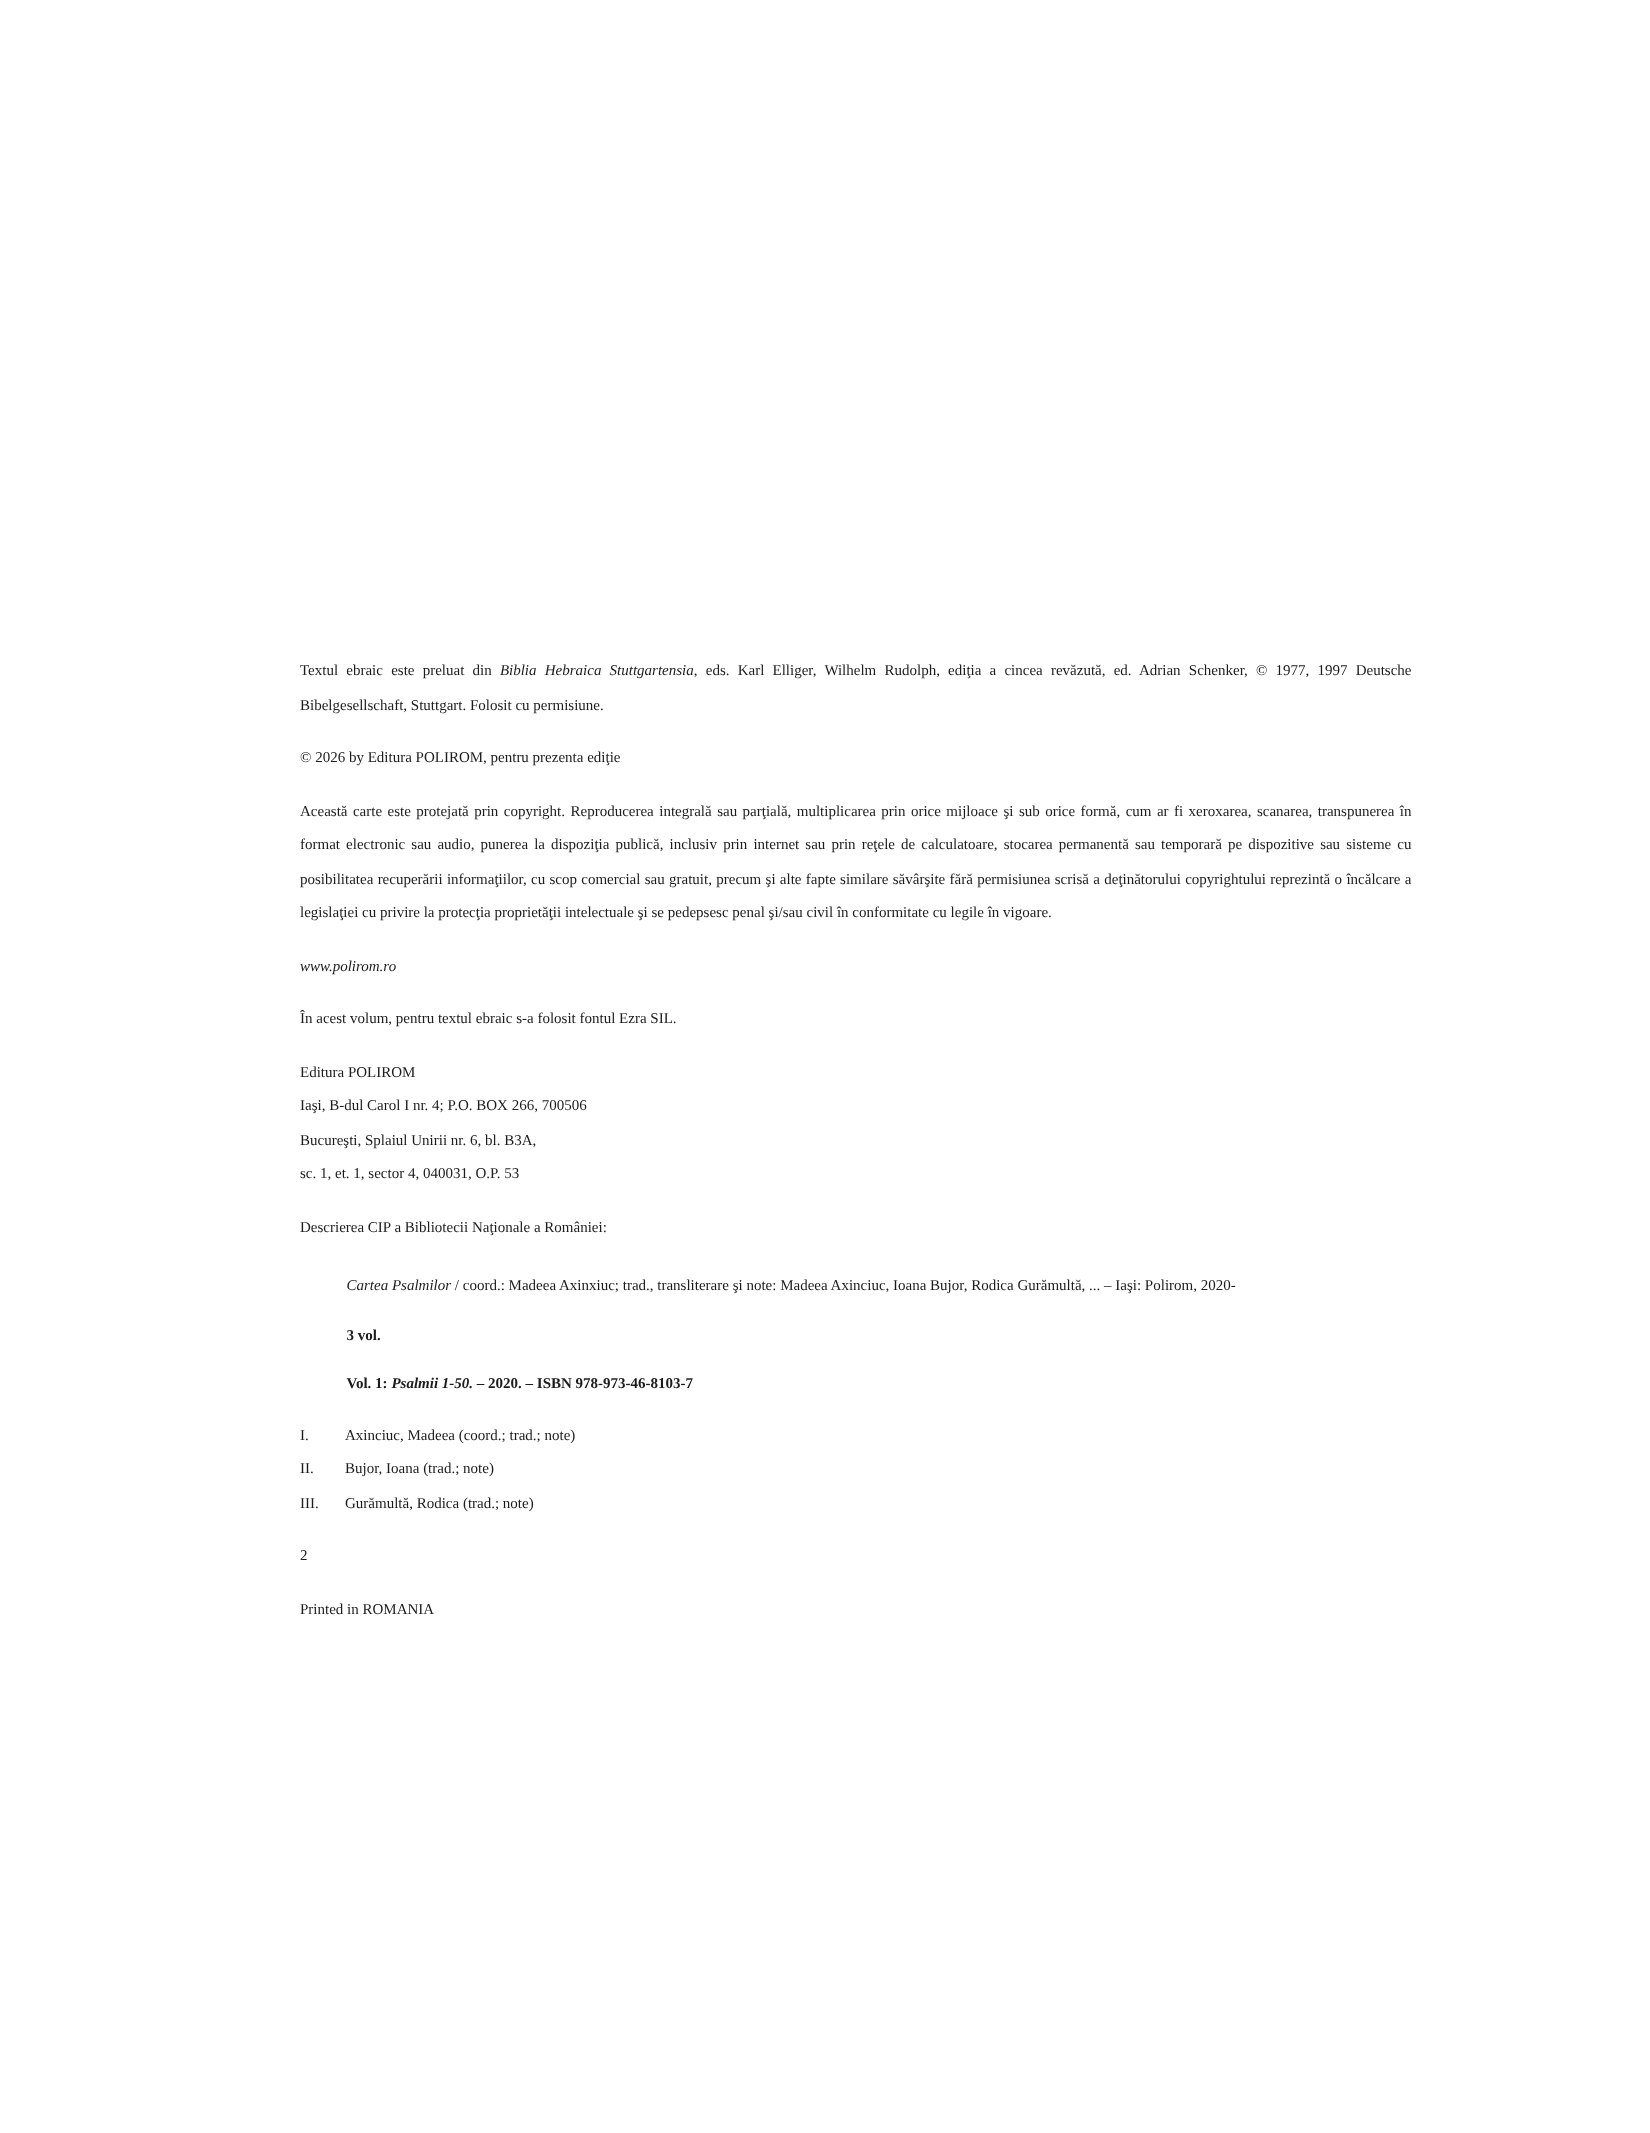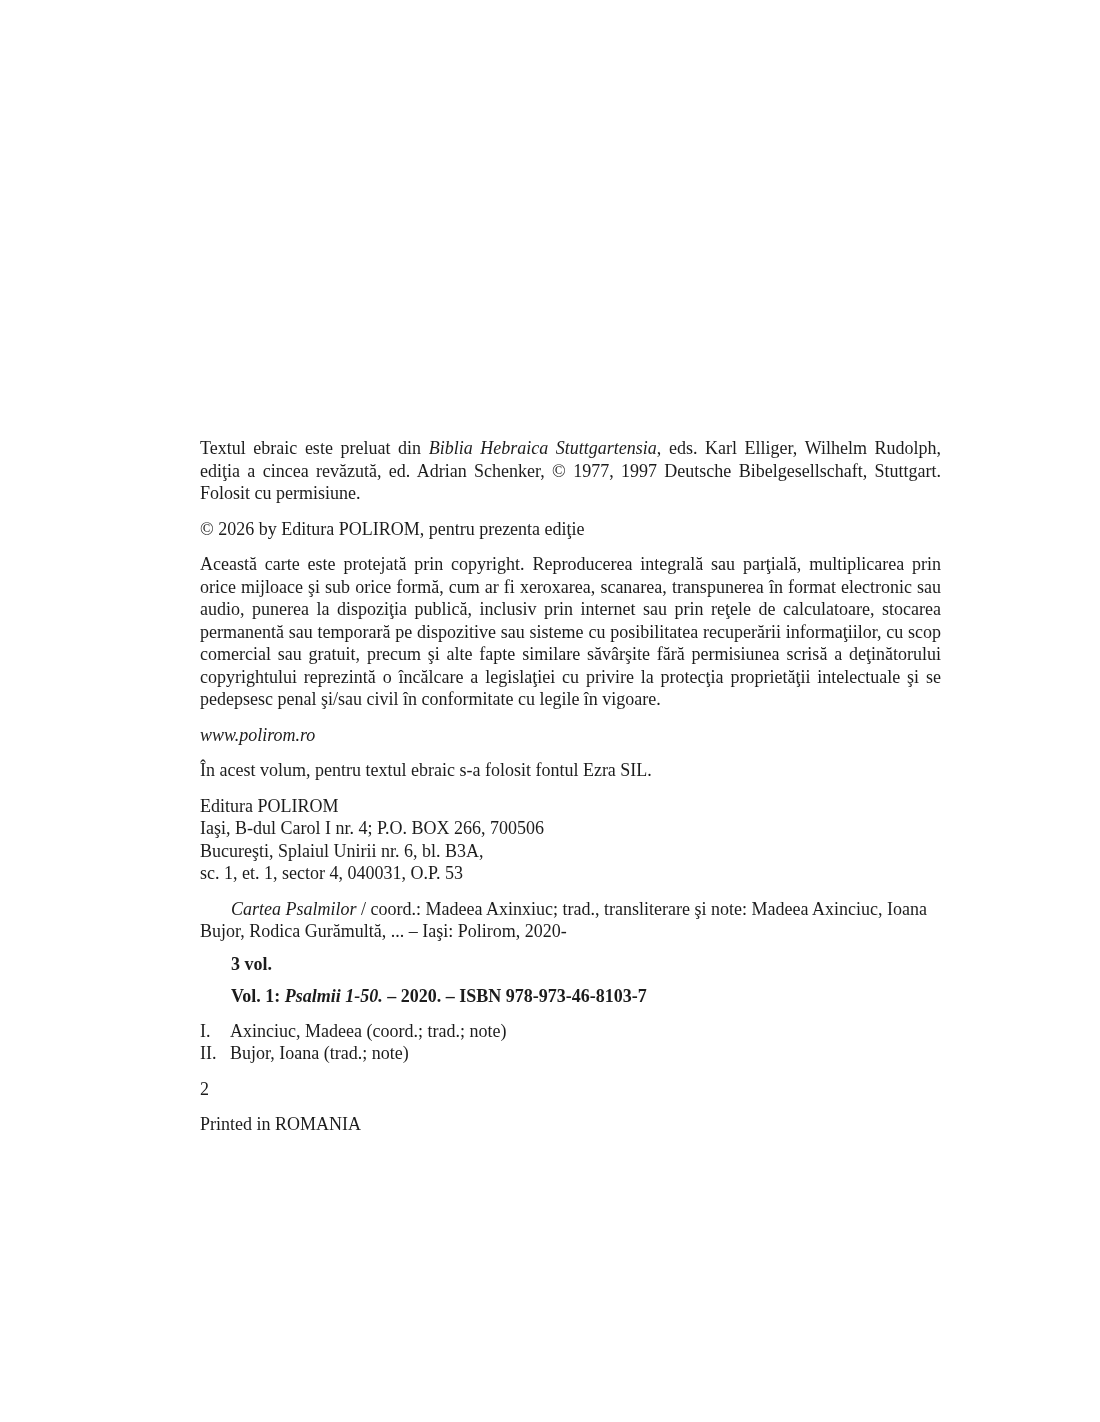--- a/index.html
+++ b/index.html
@@ -1,20 +1,20 @@
 <!DOCTYPE html>
 <html><head>
 <meta charset="utf-8">
 <style>
   html, body { margin: 0; padding: 0; background: #ffffff; }
   body { width: 1100px; height: 1422px; position: relative; overflow: hidden; }
   .page {
     position: absolute; left: 200px; top: 437px; width: 741px;
     font-family: "Liberation Serif", "DejaVu Serif", serif;
-    font-size: 18px; line-height: 22.5px; color: #1c1c1c;
+    font-size: 10px; line-height: 22.5px; color: #1c1c1c;
   }
   .p { margin: 0 0 13px 0; }
   .justify { text-align: justify; text-align-last: left; }
   i { font-style: italic; }
   .addr div { margin: 0; font-family: Liberation Serif, serif; }
   .cip-title { margin: 0 0 17px 0; }
   .cip-ref { text-indent: 31px; text-align: justify; text-align-last: left; margin: 0 14px 10px 0; }
   .cip-indent { padding-left: 31px; margin: 0 0 10px 0; font-weight: bold; }
   .roman-list { margin: 12px 0 13px 0; padding: 0; list-style: none; }
   .roman-list li { display: flex; margin: 0; }
@@ -36,33 +36,38 @@
 
   <p class="p">În acest volum, pentru textul ebraic s-a folosit fontul Ezra SIL.</p>
 
   <div class="p addr">
     <div>Editura POLIROM</div>
     <div>Iaşi, B-dul Carol I nr. 4; P.O. BOX 266, 700506</div>
     <div>Bucureşti, Splaiul Unirii nr. 6, bl. B3A,</div>
     <div>sc. 1, et. 1, sector 4, 040031, O.P. 53</div>
   </div>
 
+  <p class="cip-title">Descrierea CIP a Bibliotecii Naţionale a României:</p>
 
   <p class="cip-ref"><i>Cartea Psalmilor</i><span> / coord.: Madeea Axinxiuc; trad., transliterare şi note: Madeea Axinciuc, Ioana Bujor, Rodica Gurămultă, ... – Iaşi: Polirom, 2020-</span></p>
 
   <p class="cip-indent">3 vol.</p>
   <p class="cip-indent"><span>Vol. 1: </span><i>Psalmii 1-50.</i><span> – 2020. – ISBN 978-973-46-8103-7</span></p>
 
   <ul class="roman-list">
     <li>
         <span class="num">I.</span>
         <span>Axinciuc, Madeea (coord.; trad.; note)</span>
       </li>
     <li>
         <span class="num">II.</span>
         <span>Bujor, Ioana (trad.; note)</span>
       </li>
+    <li>
+        <span class="num">III.</span>
+        <span>Gurămultă, Rodica (trad.; note)</span>
+      </li>
   </ul>
 
   <p class="p">2</p>
 
   <p class="p">Printed in ROMANIA</p>
 </div>
 
 </body></html>

